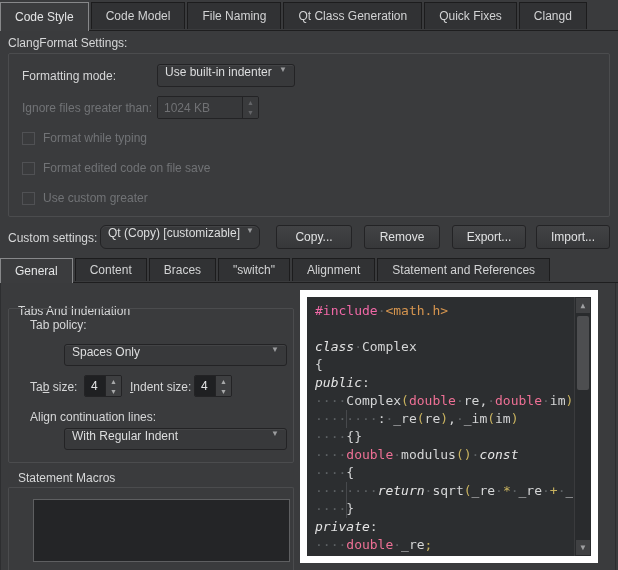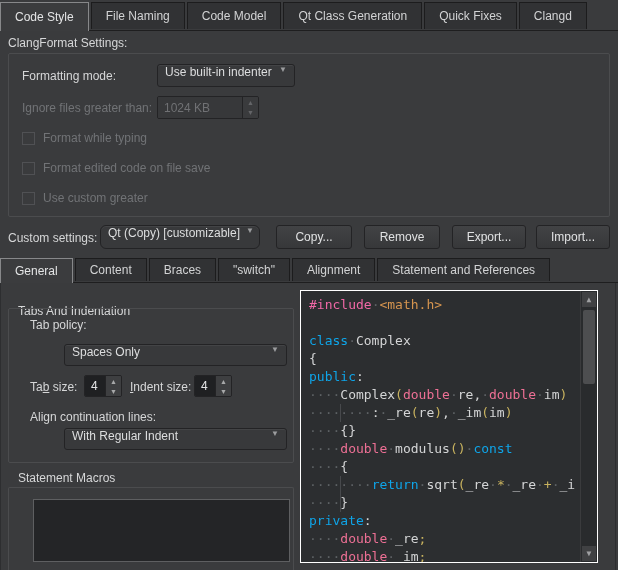--- a/index.html
+++ b/index.html
@@ -53,29 +53,29 @@
   .spin .arrows div { flex:1; display:flex; align-items:center; justify-content:center; font-size:7px; color:#a8a9aa; }
   .spin.dis .field { background:#37383a; color:#707174; }
   .spin.dis .arrows { background:#3a3b3d; }
   .spin.dis .arrows div { color:#646568; }
   
   .checkrow { position:absolute; display:flex; align-items:center; }
   .checkbox { width:13px; height:13px; border:1px solid #505154; background:#3a3b3d; margin-right:8px; }
   
   .code {
     position:absolute; left:300px; top:290px; width:298px; height:273px;
-    background:#2c2e30; border:1px solid #ffffff;
+    background:#2c2e30; border:7px solid #ffffff;
     font-family:"DejaVu Sans Mono", monospace; font-size:13px; line-height:18px;
     white-space:pre; overflow:hidden;
   }
   .code-lines { position:absolute; left:8px; top:5px; right:18px; bottom:0; overflow:hidden; }
   .cl { height:18px; }
   .pp  { color:#f068a6; }
   .inc { color:#d6954f; }
-  .kw  { color:#0ea5e9; }
+  .kw  { color:#e5e5e5; font-style:italic; }
   .type{ color:#ee7095; }
   .id  { color:#d4d5d6; }
   .par, .op { color:#c9b35f; }
   .br  { color:#d4d5d6; }
   .ws  { color:#5d6164; }
   .indent-guide { position:absolute; width:1px; background:#47494c; left:39px; }
   
   .vsb { position:absolute; top:0; right:0; bottom:0; width:17px; background:#292b2d; border-left:1px solid #3a3b3d; }
   .vsb-btn { position:absolute; left:1px; right:1px; height:15px; background:#404143; color:#9fa0a2; font-size:8px; display:flex; align-items:center; justify-content:center; }
   .vsb-btn.up { top:1px; }
@@ -85,22 +85,22 @@
   .macros-area { position:absolute; left:33px; top:499px; width:257px; height:63px; background:#242527; border:1px solid #5e5f61; }
   .pane-edge { position:absolute; top:282px; bottom:0; width:1px; background:#2d2e30; }
   .u { text-decoration:underline; }
 </style>
 </head>
 <body>
 
 <div class="tabline" style="top:30px;"></div>
 <div class="tabbar top">
   <div class="tab sel">Code Style</div>
+  <div class="tab">Code Model</div>
   <div class="tab">File Naming</div>
-  <div class="tab">Code Model</div>
   <div class="tab">Qt Class Generation</div>
   <div class="tab">Quick Fixes</div>
   <div class="tab">Clangd</div>
 </div>
 
 <div class="lbl" style="left:8px; top:36px;">ClangFormat Settings:</div>
 <div class="group" style="left:8px; top:53px; width:602px; height:164px;"></div>
 
 <div class="lbl" style="left:22px; top:69px;">Formatting mode:</div>
 <div class="combo" style="left:157px; top:64px; width:138px; height:23px;">

